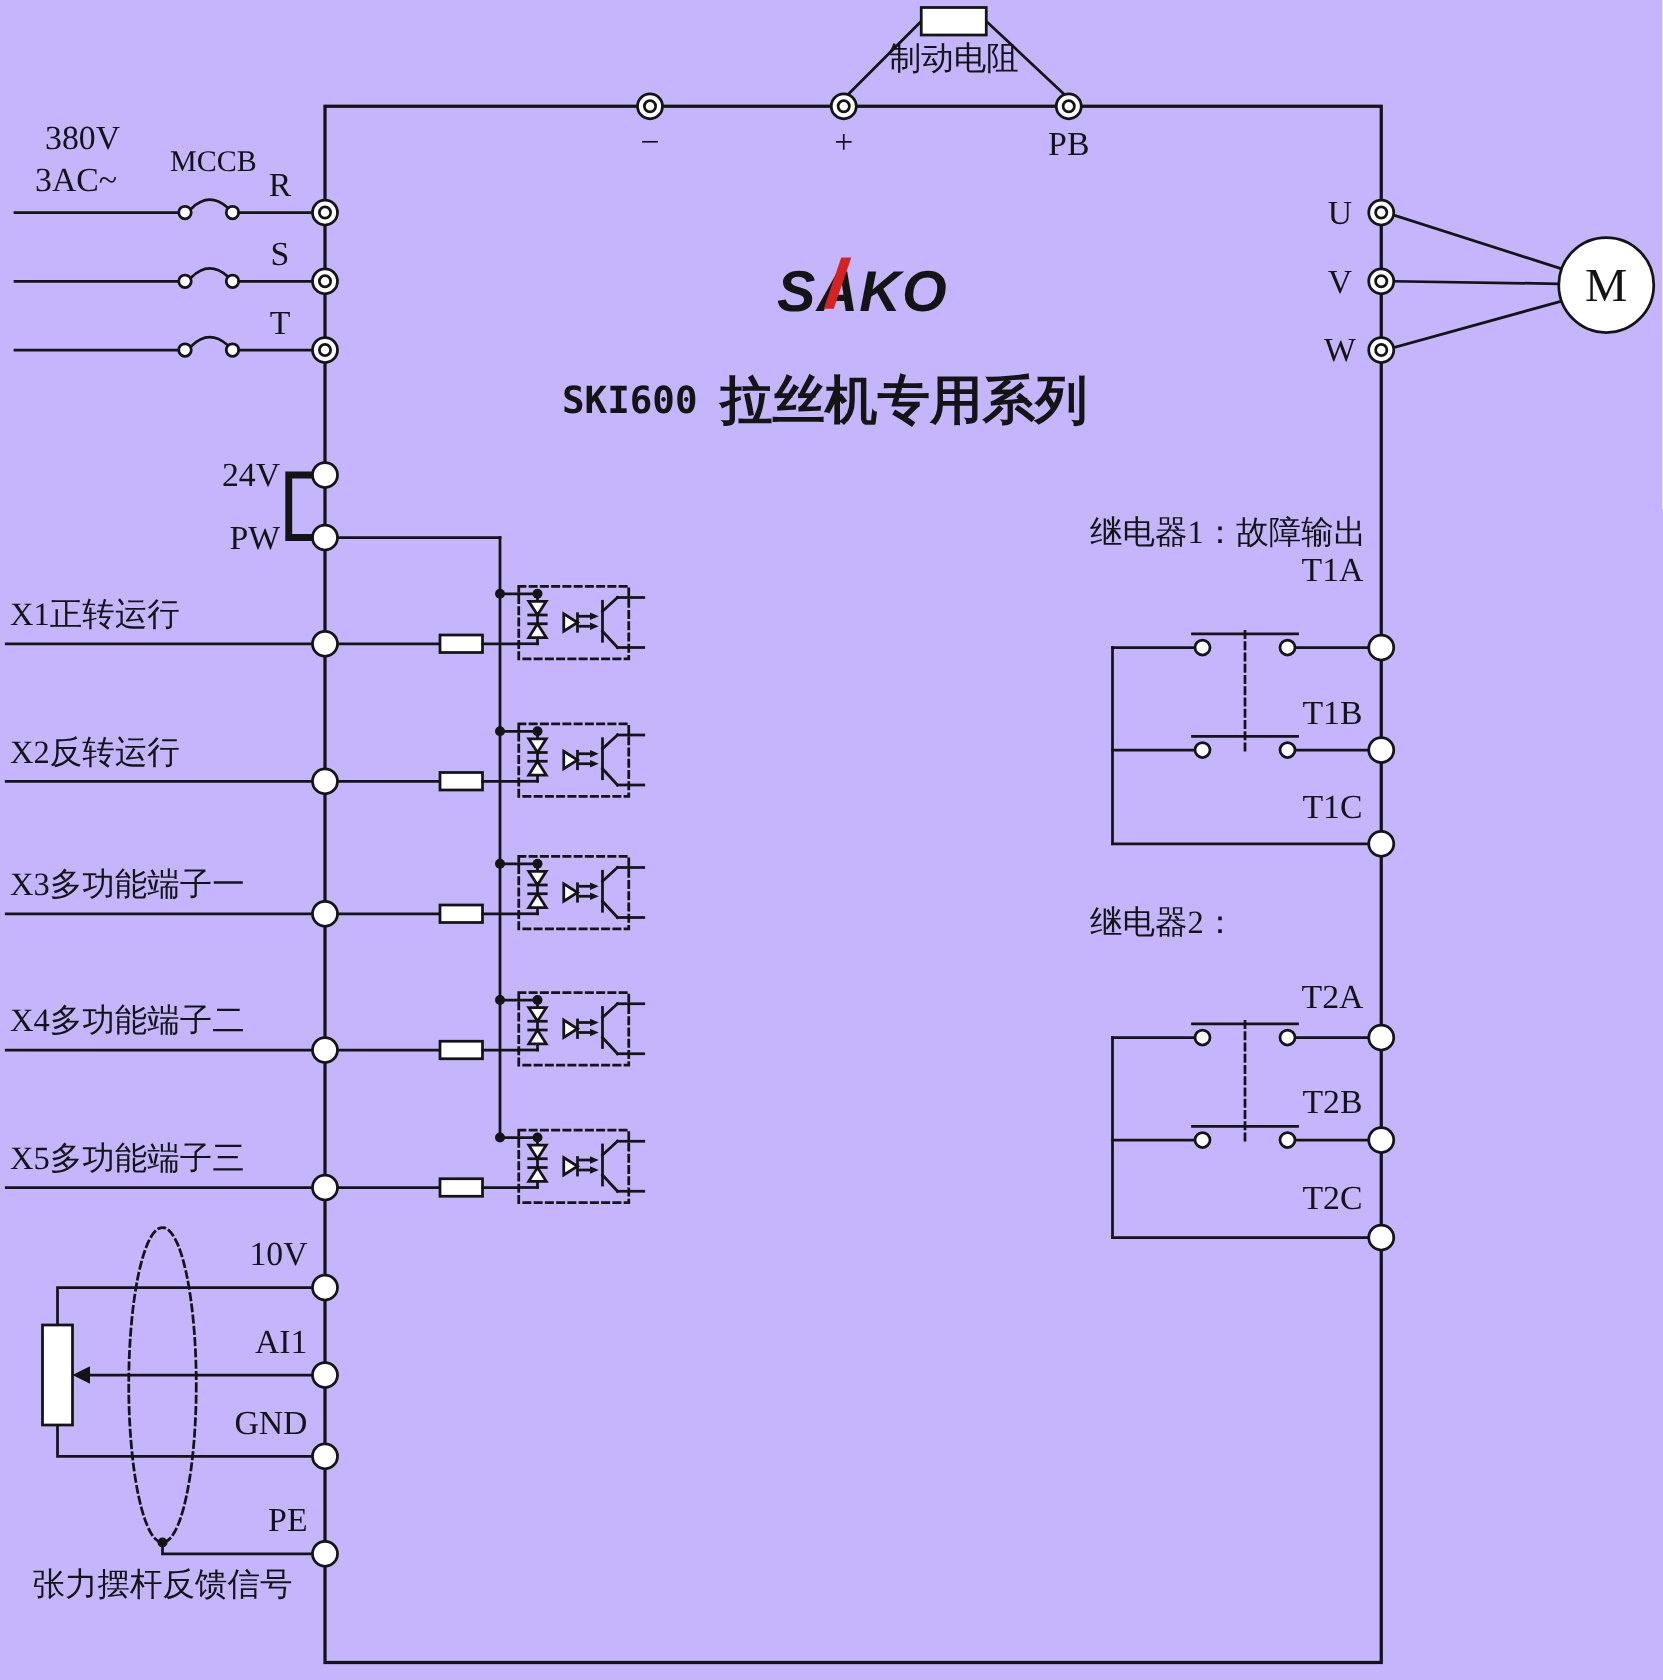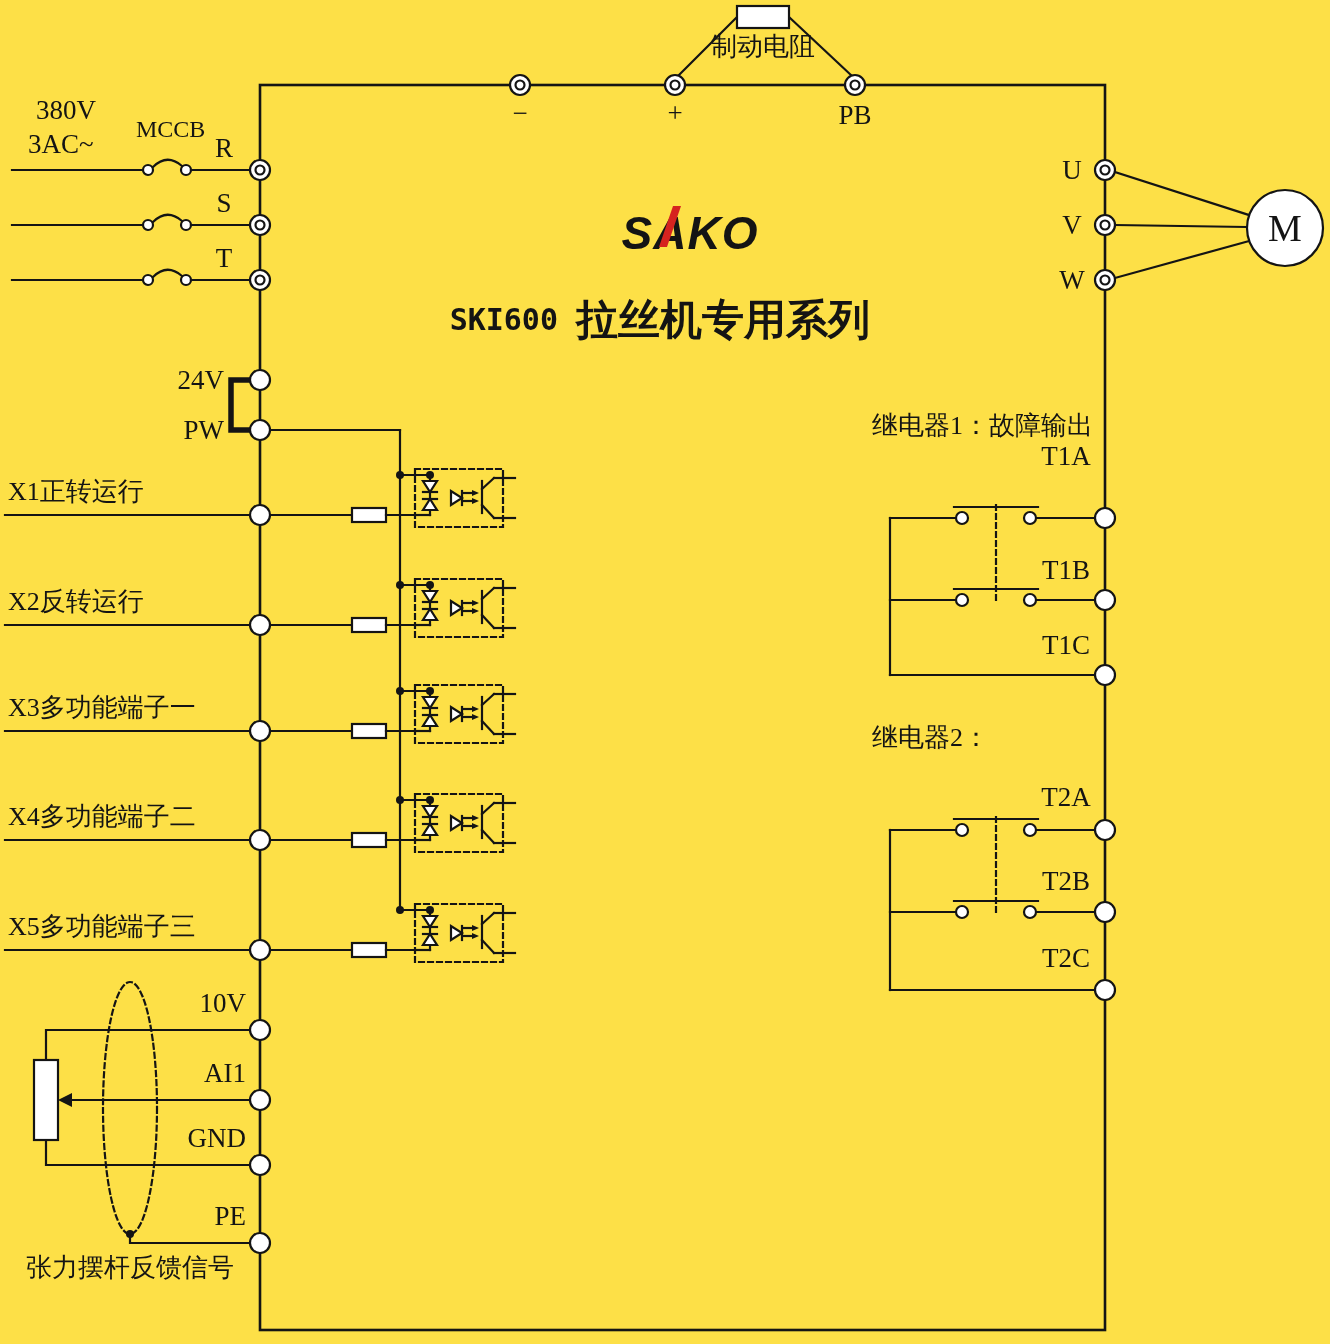--- a/index.html
+++ b/index.html
@@ -1,16 +1,16 @@
 <!DOCTYPE html>
 <html><head>
 <meta charset="utf-8">
 <style>
   html,body{margin:0;padding:0;background:#ffffff}
-  .stage{position:relative;width:1330px;height:1344px;background:#fde047;overflow:hidden}
+  .stage{position:relative;width:1330px;height:1344px;background:#c4b5fd;overflow:hidden}
   svg{position:absolute;left:0;top:0}
   text{font-family:"Liberation Serif","DejaVu Serif",serif;fill:#141414}
   .w{stroke:#141414;stroke-width:2.2;fill:none;stroke-linecap:square}
   .w25{stroke-width:2.6}
   .wthick{stroke-width:5.5}
   .comp{stroke:#141414;stroke-width:2.2;fill:#ffffff}
   .dot{fill:#141414;stroke:none}
   .dash{stroke-dasharray:5 4}
   .t24{font-size:24px}
   .t26{font-size:26px}

